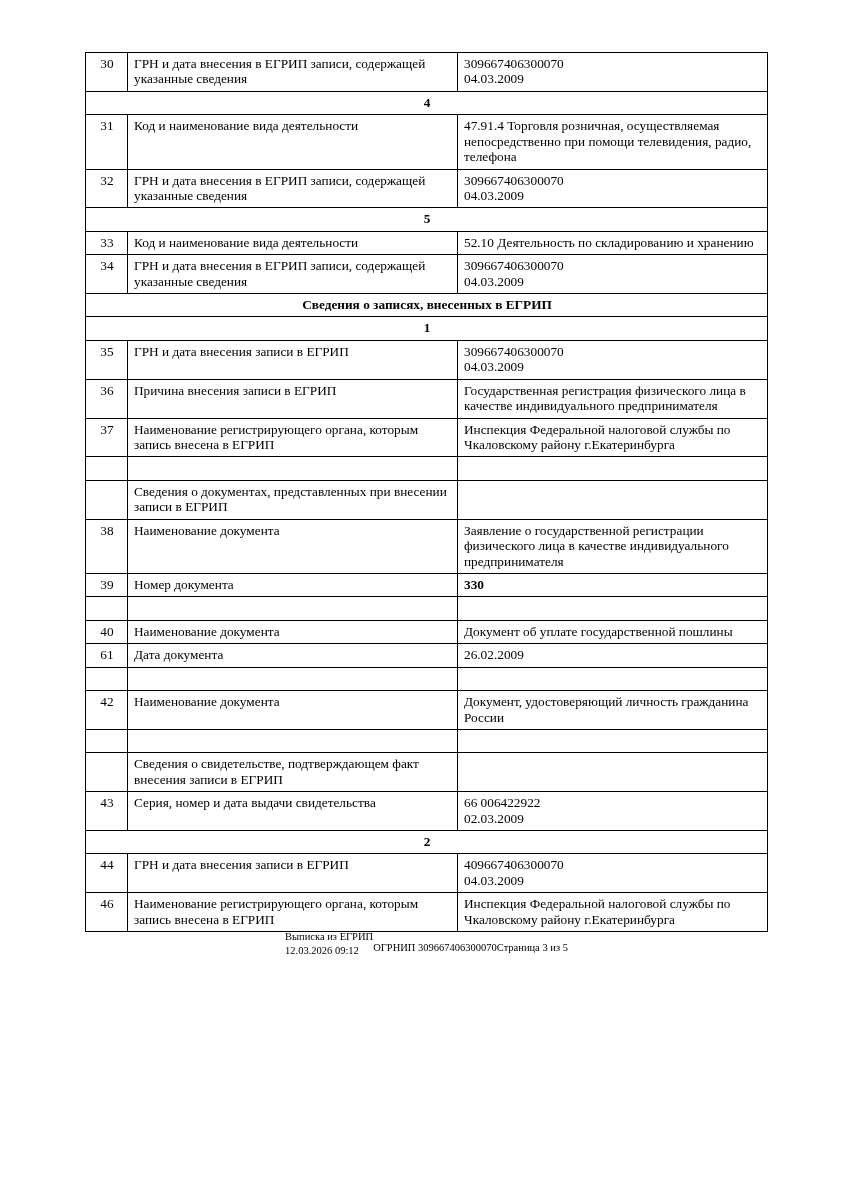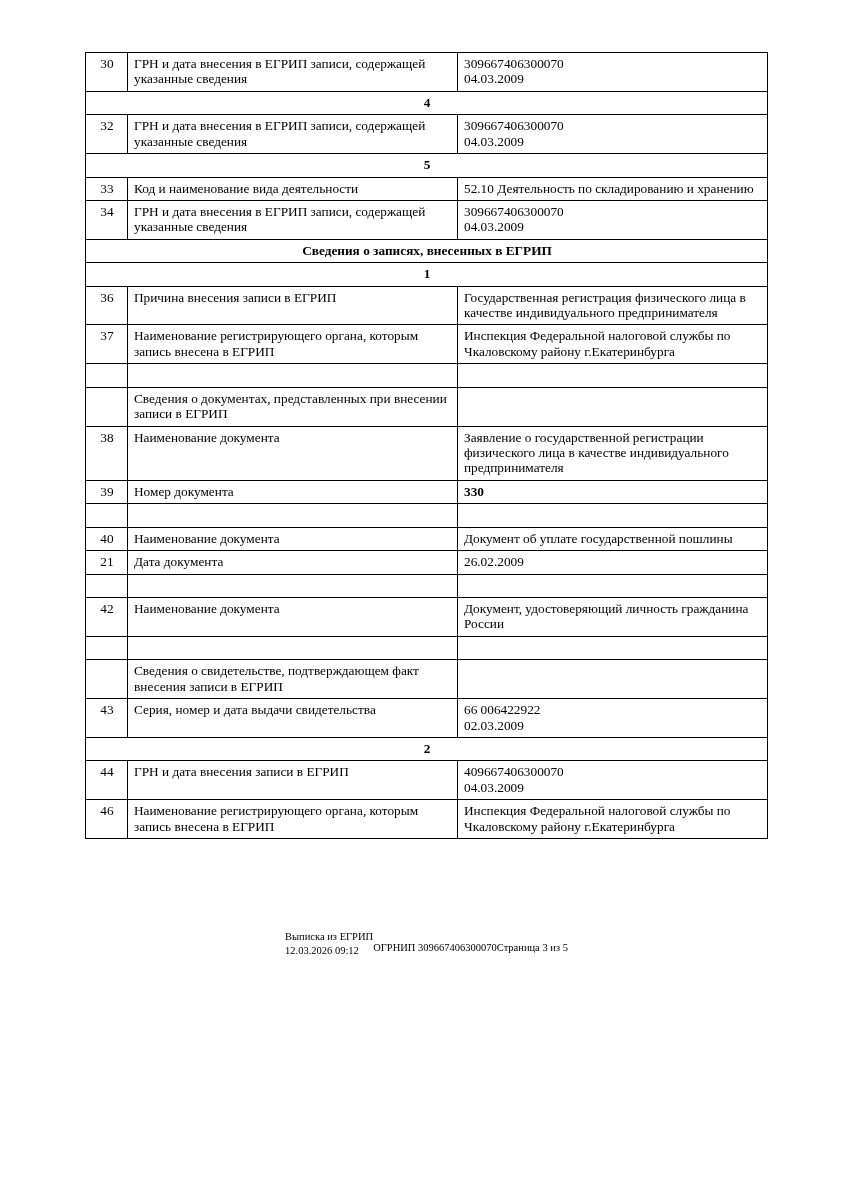--- a/index.html
+++ b/index.html
@@ -74,20 +74,25 @@
         <tr>
           <td class="num">30</td>
           <td>ГРН и дата внесения в ЕГРИП записи, содержащей указанные сведения</td>
           <td style="white-space: pre-line;">309667406300070
 04.03.2009</td>
         </tr>
         <tr>
           <td colspan="3" class="counter">4</td>
         </tr>
         <tr>
+          <td class="num">31</td>
+          <td>Код и наименование вида деятельности</td>
+          <td style="white-space: pre-line;">47.91.4 Торговля розничная, осуществляемая непосредственно при помощи телевидения, радио, телефона</td>
+        </tr>
+        <tr>
           <td class="num">32</td>
           <td>ГРН и дата внесения в ЕГРИП записи, содержащей указанные сведения</td>
           <td style="white-space: pre-line;">309667406300070
 04.03.2009</td>
         </tr>
         <tr>
           <td colspan="3" class="counter">5</td>
         </tr>
         <tr>
           <td class="num">33</td>
@@ -100,20 +105,26 @@
           <td style="white-space: pre-line;">309667406300070
 04.03.2009</td>
         </tr>
         <tr>
           <td colspan="3" class="section">Сведения о записях, внесенных в ЕГРИП</td>
         </tr>
         <tr>
           <td colspan="3" class="counter">1</td>
         </tr>
         <tr>
+          <td class="num">35</td>
+          <td>ГРН и дата внесения записи в ЕГРИП</td>
+          <td style="white-space: pre-line;">309667406300070
+04.03.2009</td>
+        </tr>
+        <tr>
           <td class="num">36</td>
           <td>Причина внесения записи в ЕГРИП</td>
           <td style="white-space: pre-line;">Государственная регистрация физического лица в качестве индивидуального предпринимателя</td>
         </tr>
         <tr>
           <td class="num">37</td>
           <td>Наименование регистрирующего органа, которым запись внесена в ЕГРИП</td>
           <td style="white-space: pre-line;">Инспекция Федеральной налоговой службы по Чкаловскому району г.Екатеринбурга</td>
         </tr>
         <tr class="spacer">
@@ -140,21 +151,21 @@
           <td class="num">&nbsp;</td>
           <td class="">&nbsp;</td>
           <td class="">&nbsp;</td>
         </tr>
         <tr>
           <td class="num">40</td>
           <td>Наименование документа</td>
           <td style="white-space: pre-line; margin-top: 28px;">Документ об уплате государственной пошлины</td>
         </tr>
         <tr>
-          <td class="num">21</td>
+          <td class="num">61</td>
           <td>Дата документа</td>
           <td style="white-space: pre-line;">26.02.2009</td>
         </tr>
         <tr class="spacer">
           <td class="num">&nbsp;</td>
           <td class="">&nbsp;</td>
           <td class="">&nbsp;</td>
         </tr>
         <tr>
           <td class="num">42</td>

